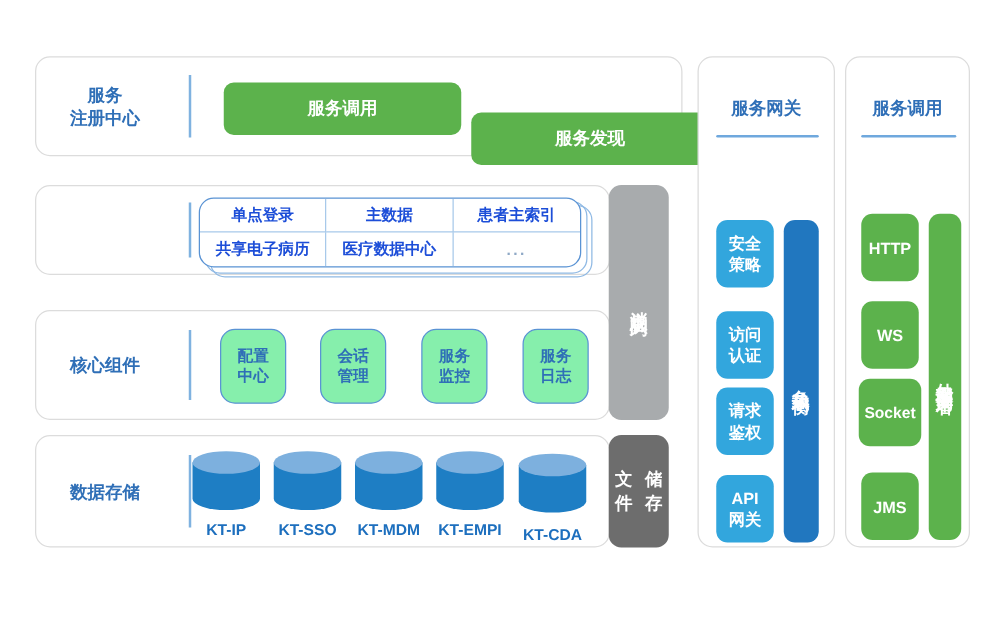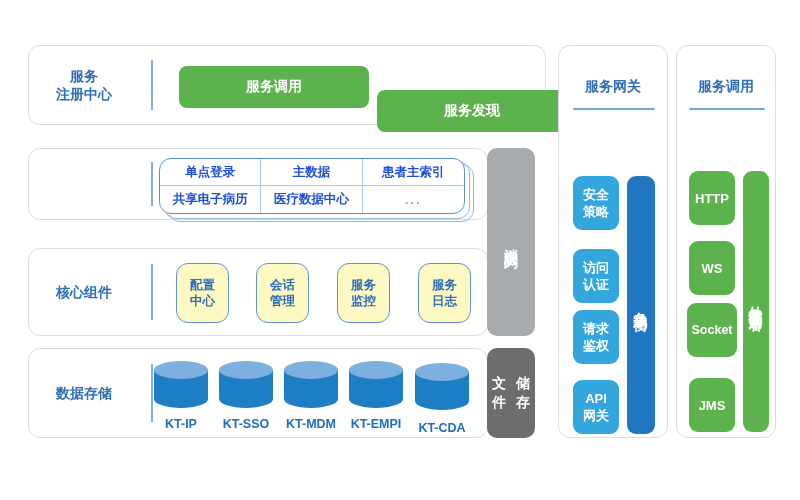--- a/index.html
+++ b/index.html
@@ -95,21 +95,21 @@
   .tbl-cell.b-right { border-right: 1.2px solid #a8c9ea; }
   .tbl-cell.b-bottom { border-bottom: 1.2px solid #a8c9ea; }
   .tbl-cell.dots { letter-spacing: 2px; color: #8fa9c6; }
 
   
   .core-box {
     position: absolute;
     border: 1.4px solid #5a93d4;
     border-radius: 12px;
     box-sizing: border-box;
-    background: #fef9c3;
+    background: #86efac;
     display: flex;
     flex-direction: column;
     align-items: center;
     justify-content: center;
     color: #2f6fb7;
     font-weight: bold;
     font-size: 12.5px;
     line-height: 16px;
     text-align: center;
   }

